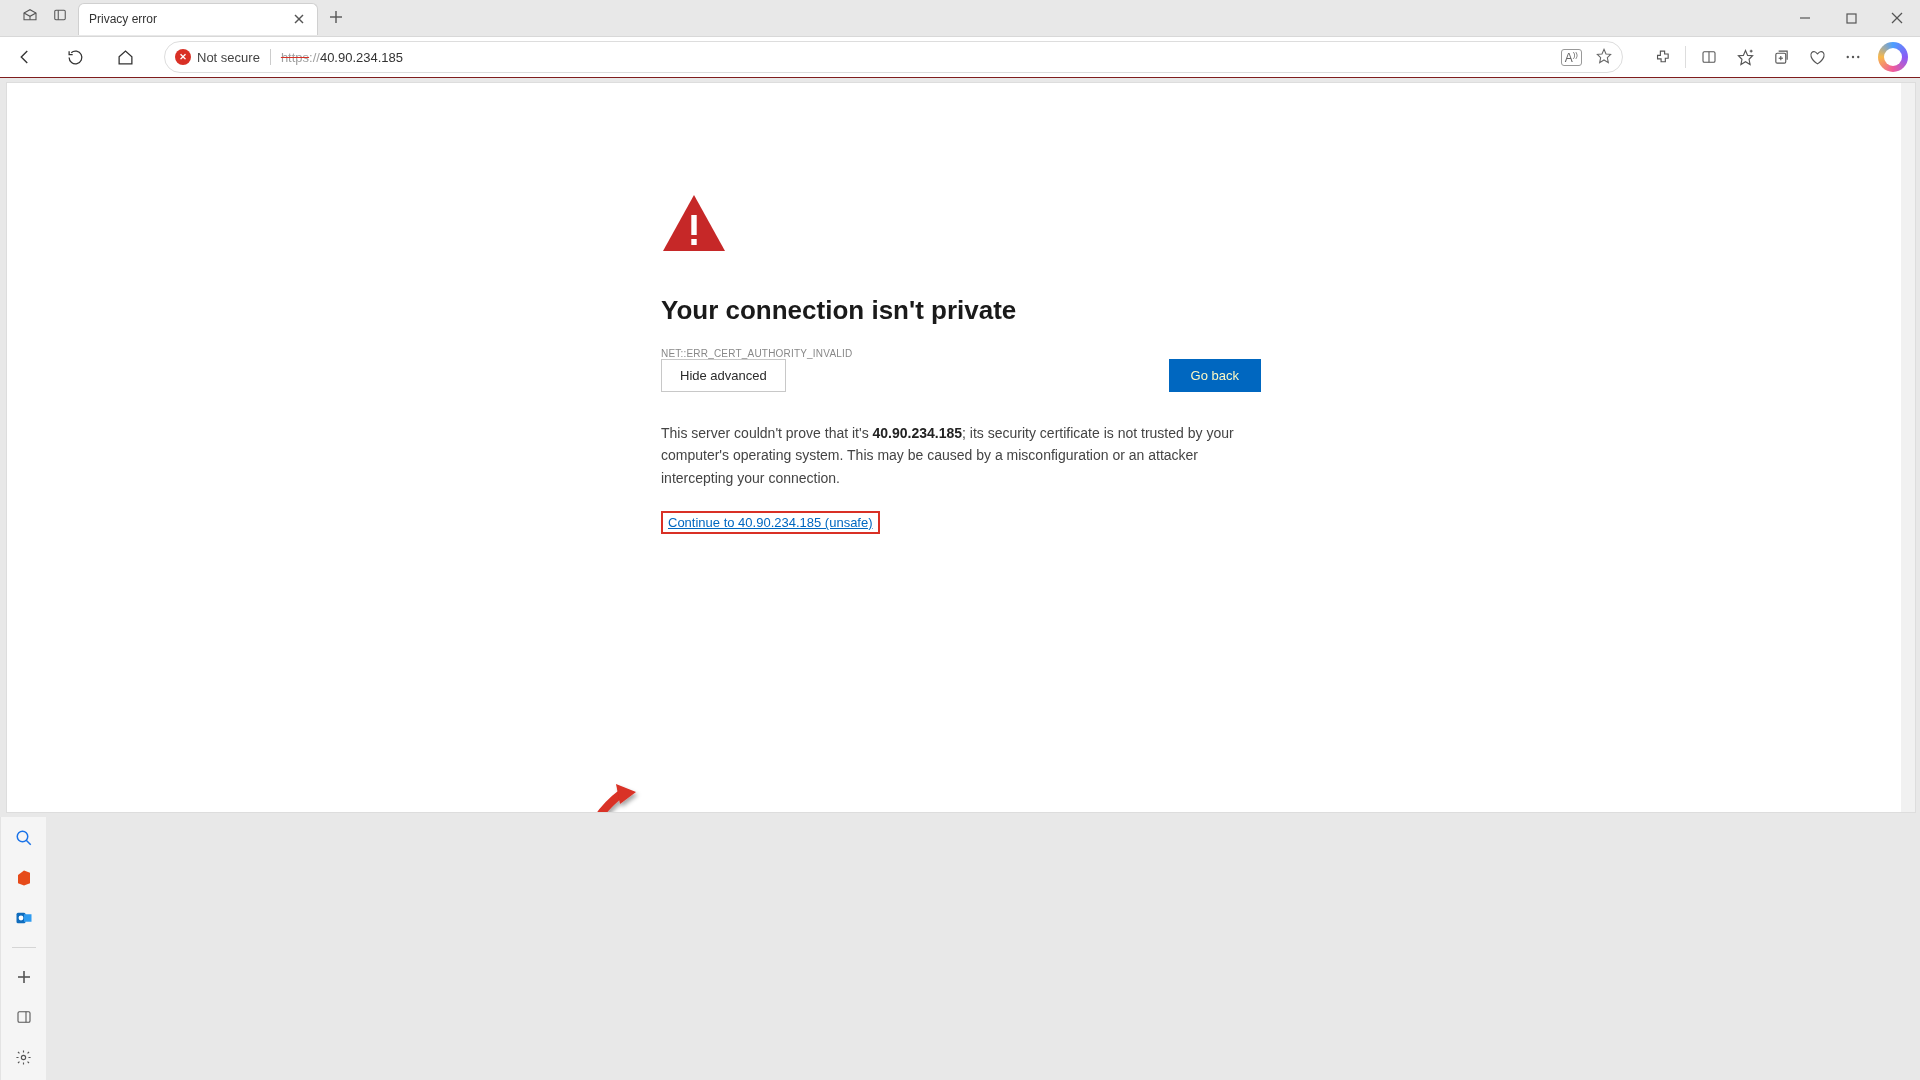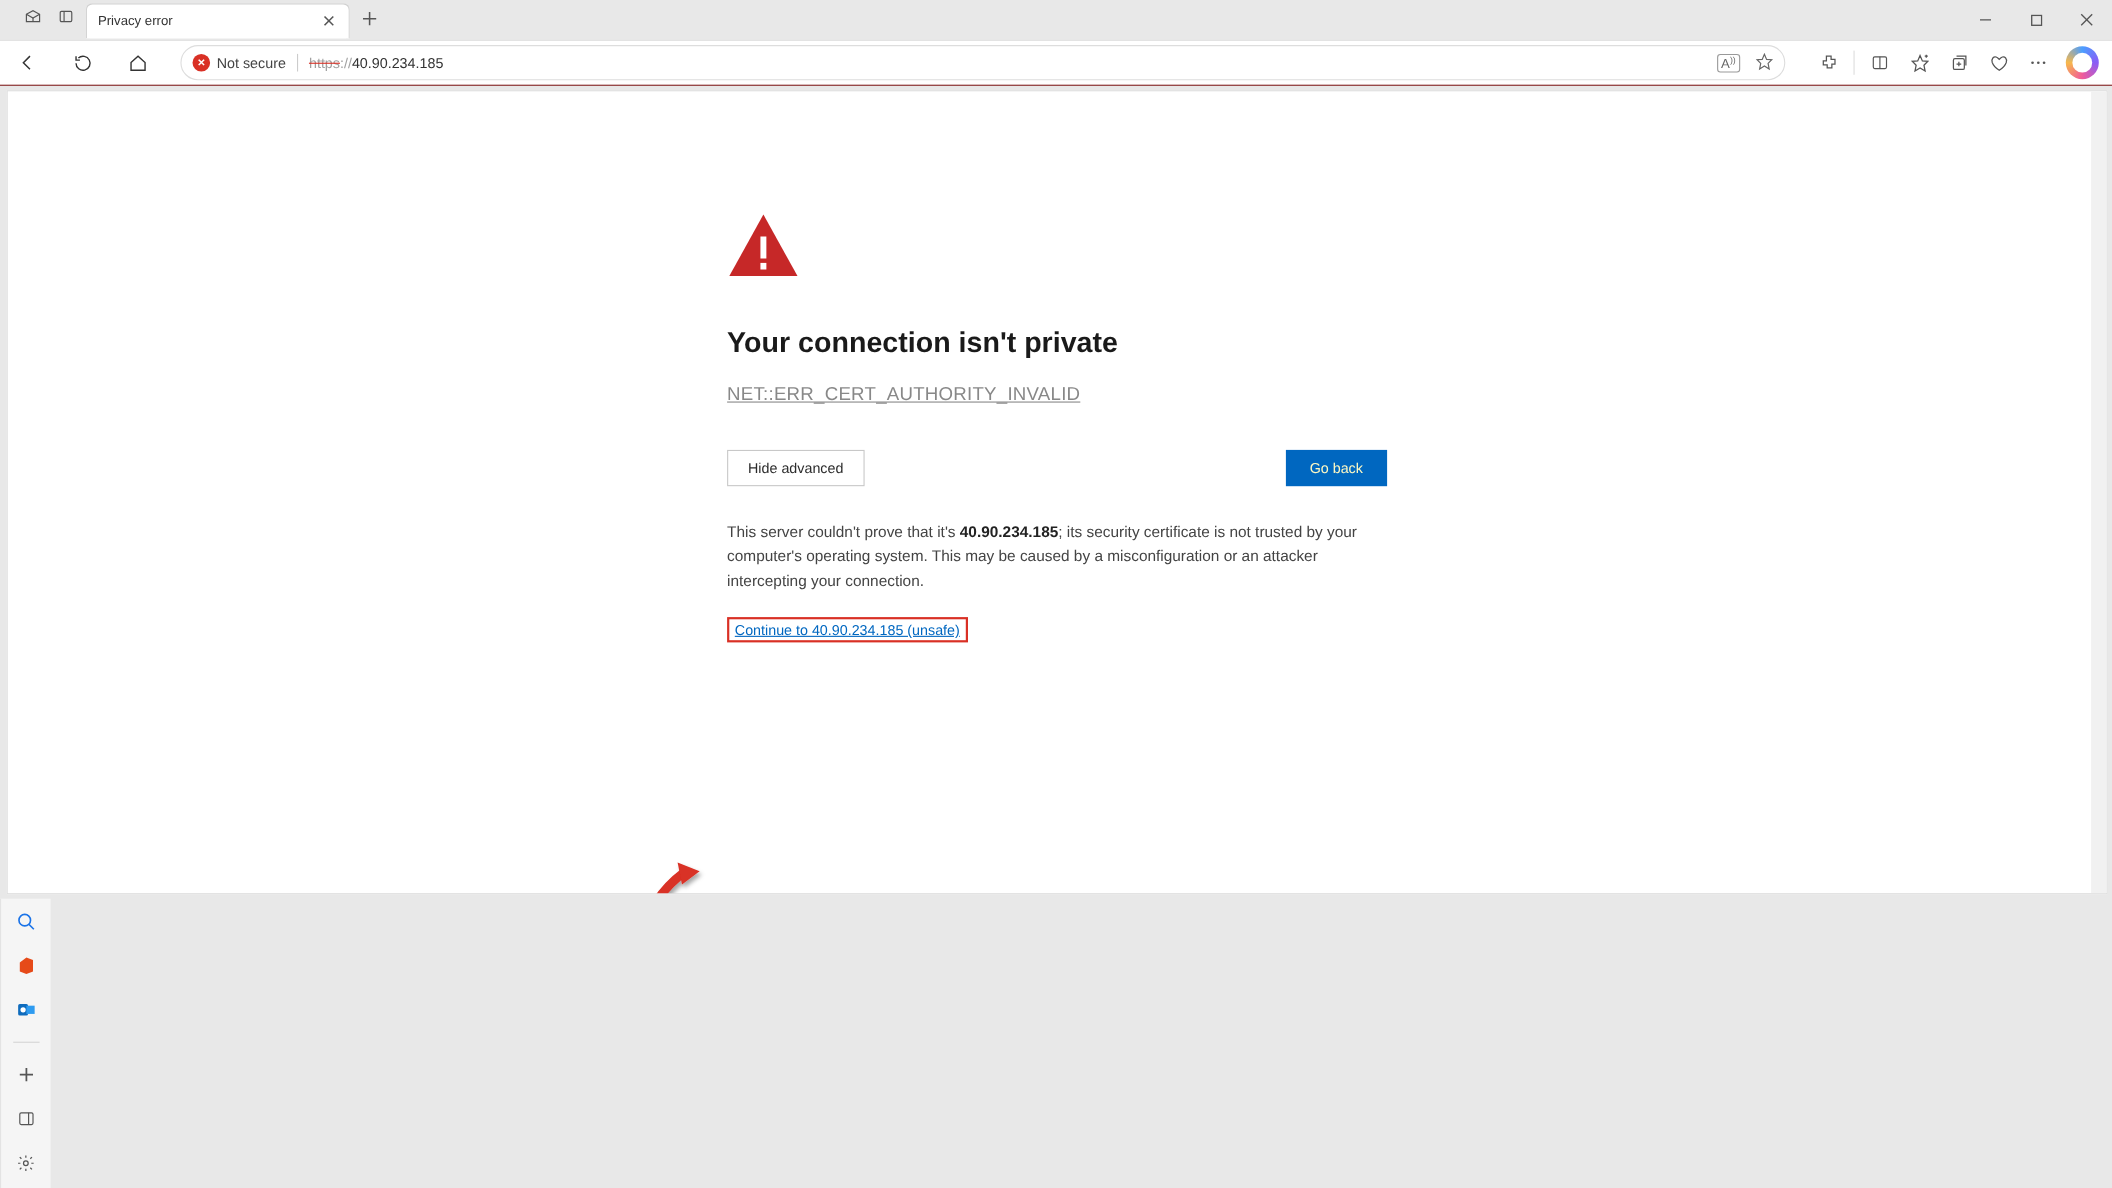--- a/index.html
+++ b/index.html
@@ -106,21 +106,21 @@
     
     .interstitial {
       width: 600px;
       margin: 110px auto 0;
       color:#1a1a1a;
     }
     .tri-wrap { margin-bottom: 38px; }
     h1 { font-size: 26px; font-weight:600; margin-bottom: 22px; }
     .para { font-size:14px; color:#444; line-height:1.55; margin-bottom:14px;}
     .para b { font-weight:700; color:#222;}
-    .error-code { font-size:17px; color:#888; margin-bottom:40px; letter-spacing:0.2px;text-decoration:underline;}
+    .error-code { font-size:10px; color:#888; letter-spacing:0.2px;}
     .btnrow { display:flex; justify-content:space-between; margin-bottom:30px;}
     .btn-sec {
       border:1px solid #c8c8c8; background:#fff; color:#2b2b2b;
       font-size:13px; padding:8px 18px; cursor:pointer;
     }
     .btn-pri {
       border:none; background:#0067c0; color:#fef9c3;
       font-size:13px; padding:9px 22px; cursor:pointer;
     }
     .adv-para { font-size:14px; color:#444; line-height:1.6; margin-bottom:22px;}

